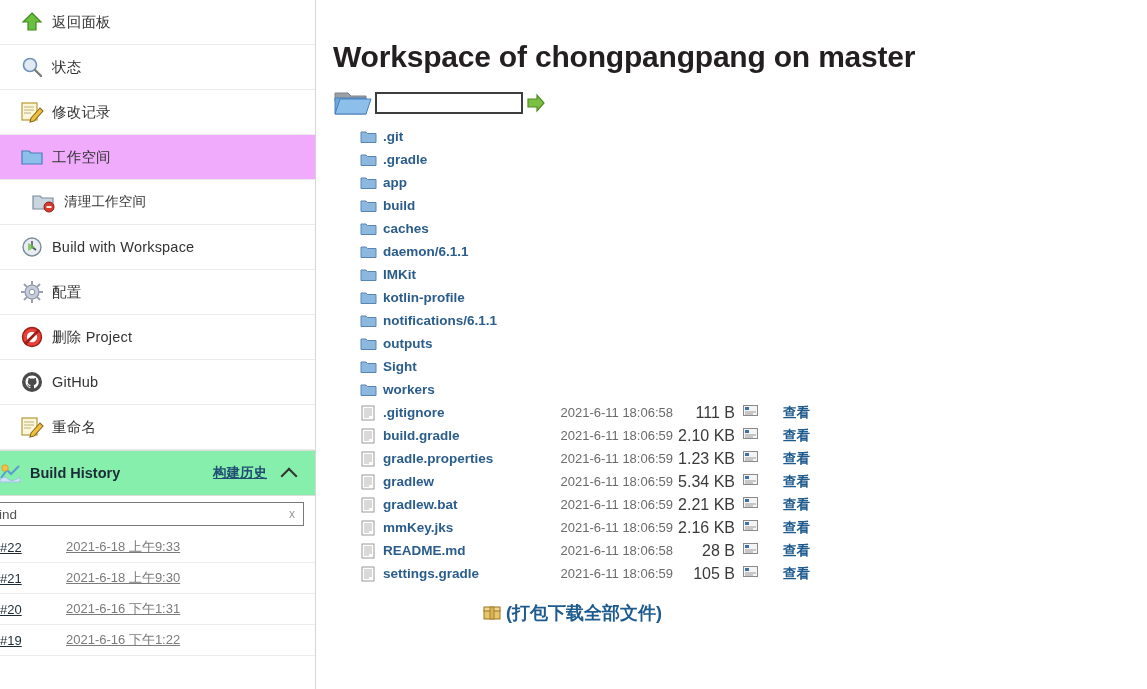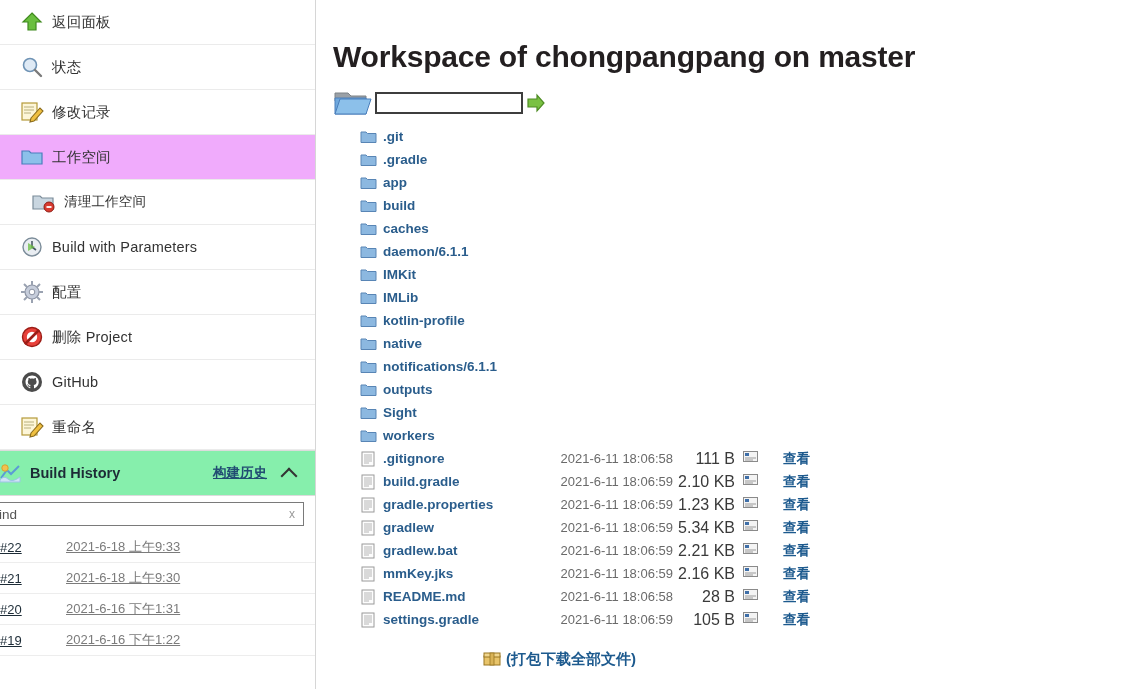--- a/index.html
+++ b/index.html
@@ -269,21 +269,21 @@
     margin-top: 18px;
     margin-left: 150px;
     display: flex;
     align-items: center;
     height: 20px;
   }
   #download-icon { width: 18px; height: 16px; flex: 0 0 18px; margin-right: 5px; }
   #download-label {
     color: #1d5a8e;
     font-weight: bold;
-    font-size: 15px;
+    font-size: 18px;
     cursor: pointer;
   }
 </style>
 </head>
 <body>
 
 <div id="app">
 
   <div id="sidebar">
     <div id="side-tasks">
@@ -321,21 +321,21 @@
               <path d="M14.5 17 h5" stroke="#fff" stroke-width="1.8"></path>
             </svg></span>
           <span class="tlabel">清理工作空间</span>
         </div>
         <div class="side-task">
           <span class="ticon"><svg width="24" height="24" viewBox="0 0 24 24">
               <circle cx="12" cy="12" r="9" fill="#e9edf2" stroke="#7b8c99" stroke-width="1.4"></circle>
               <path d="M12 6 v6 l4 3" stroke="#4a5a66" stroke-width="1.6" fill="none"></path>
               <path d="M8 8 l7 4 l-7 4 Z" fill="#6abf3f" opacity="0.75"></path>
             </svg></span>
-          <span class="tlabel">Build with Parameters</span>
+          <span class="tlabel">Build with Workspace</span>
         </div>
         <div class="side-task">
           <span class="ticon"><svg width="24" height="24" viewBox="0 0 24 24">
               <circle cx="12" cy="12" r="7" fill="#c6cddb" stroke="#8c93a3" stroke-width="1.2"></circle>
               <circle cx="12" cy="12" r="2.8" fill="#fff" stroke="#8c93a3" stroke-width="1"></circle>
               <path d="M12 1 v4 M12 19 v4 M1 12 h4 M19 12 h4 M4 4 l3 3 M17 17 l3 3 M20 4 l-3 3 M7 17 l-3 3" stroke="#9aa2b1" stroke-width="2"></path>
             </svg></span>
           <span class="tlabel">配置</span>
         </div>
         <div class="side-task">
@@ -461,33 +461,21 @@
         <div class="row dir">
           <span class="ricon"><svg width="17" height="16" viewBox="0 0 17 16">
               <path d="M1 3 h5 l1.5 1.5 h8.5 v9 H1 Z" fill="#8cb8e0" stroke="#5885b5" stroke-width="1"></path>
             </svg></span>
           <span class="rname">IMKit</span>
         </div>
         <div class="row dir">
           <span class="ricon"><svg width="17" height="16" viewBox="0 0 17 16">
               <path d="M1 3 h5 l1.5 1.5 h8.5 v9 H1 Z" fill="#8cb8e0" stroke="#5885b5" stroke-width="1"></path>
             </svg></span>
-          <span class="rname">IMLib</span>
-        </div>
-        <div class="row dir">
-          <span class="ricon"><svg width="17" height="16" viewBox="0 0 17 16">
-              <path d="M1 3 h5 l1.5 1.5 h8.5 v9 H1 Z" fill="#8cb8e0" stroke="#5885b5" stroke-width="1"></path>
-            </svg></span>
           <span class="rname">kotlin-profile</span>
-        </div>
-        <div class="row dir">
-          <span class="ricon"><svg width="17" height="16" viewBox="0 0 17 16">
-              <path d="M1 3 h5 l1.5 1.5 h8.5 v9 H1 Z" fill="#8cb8e0" stroke="#5885b5" stroke-width="1"></path>
-            </svg></span>
-          <span class="rname">native</span>
         </div>
         <div class="row dir">
           <span class="ricon"><svg width="17" height="16" viewBox="0 0 17 16">
               <path d="M1 3 h5 l1.5 1.5 h8.5 v9 H1 Z" fill="#8cb8e0" stroke="#5885b5" stroke-width="1"></path>
             </svg></span>
           <span class="rname">notifications/6.1.1</span>
         </div>
         <div class="row dir">
           <span class="ricon"><svg width="17" height="16" viewBox="0 0 17 16">
               <path d="M1 3 h5 l1.5 1.5 h8.5 v9 H1 Z" fill="#8cb8e0" stroke="#5885b5" stroke-width="1"></path>

